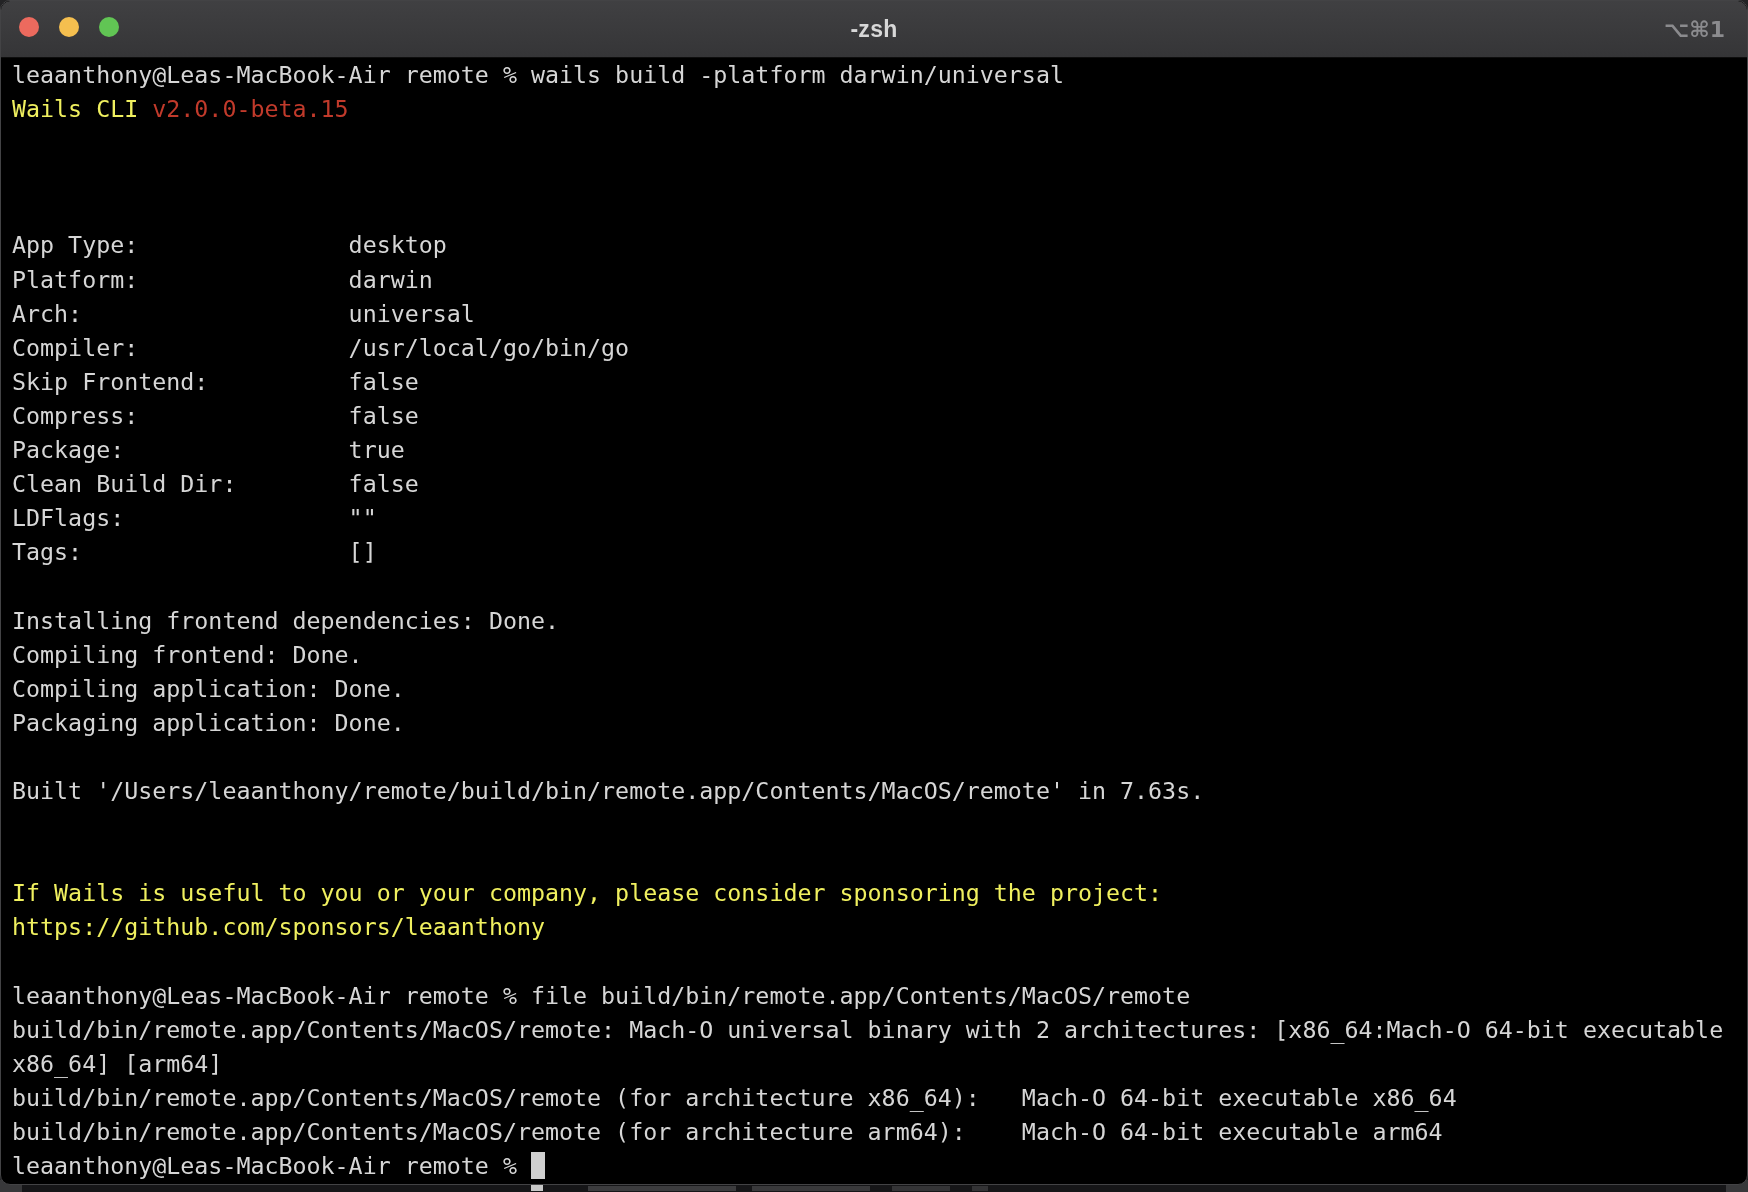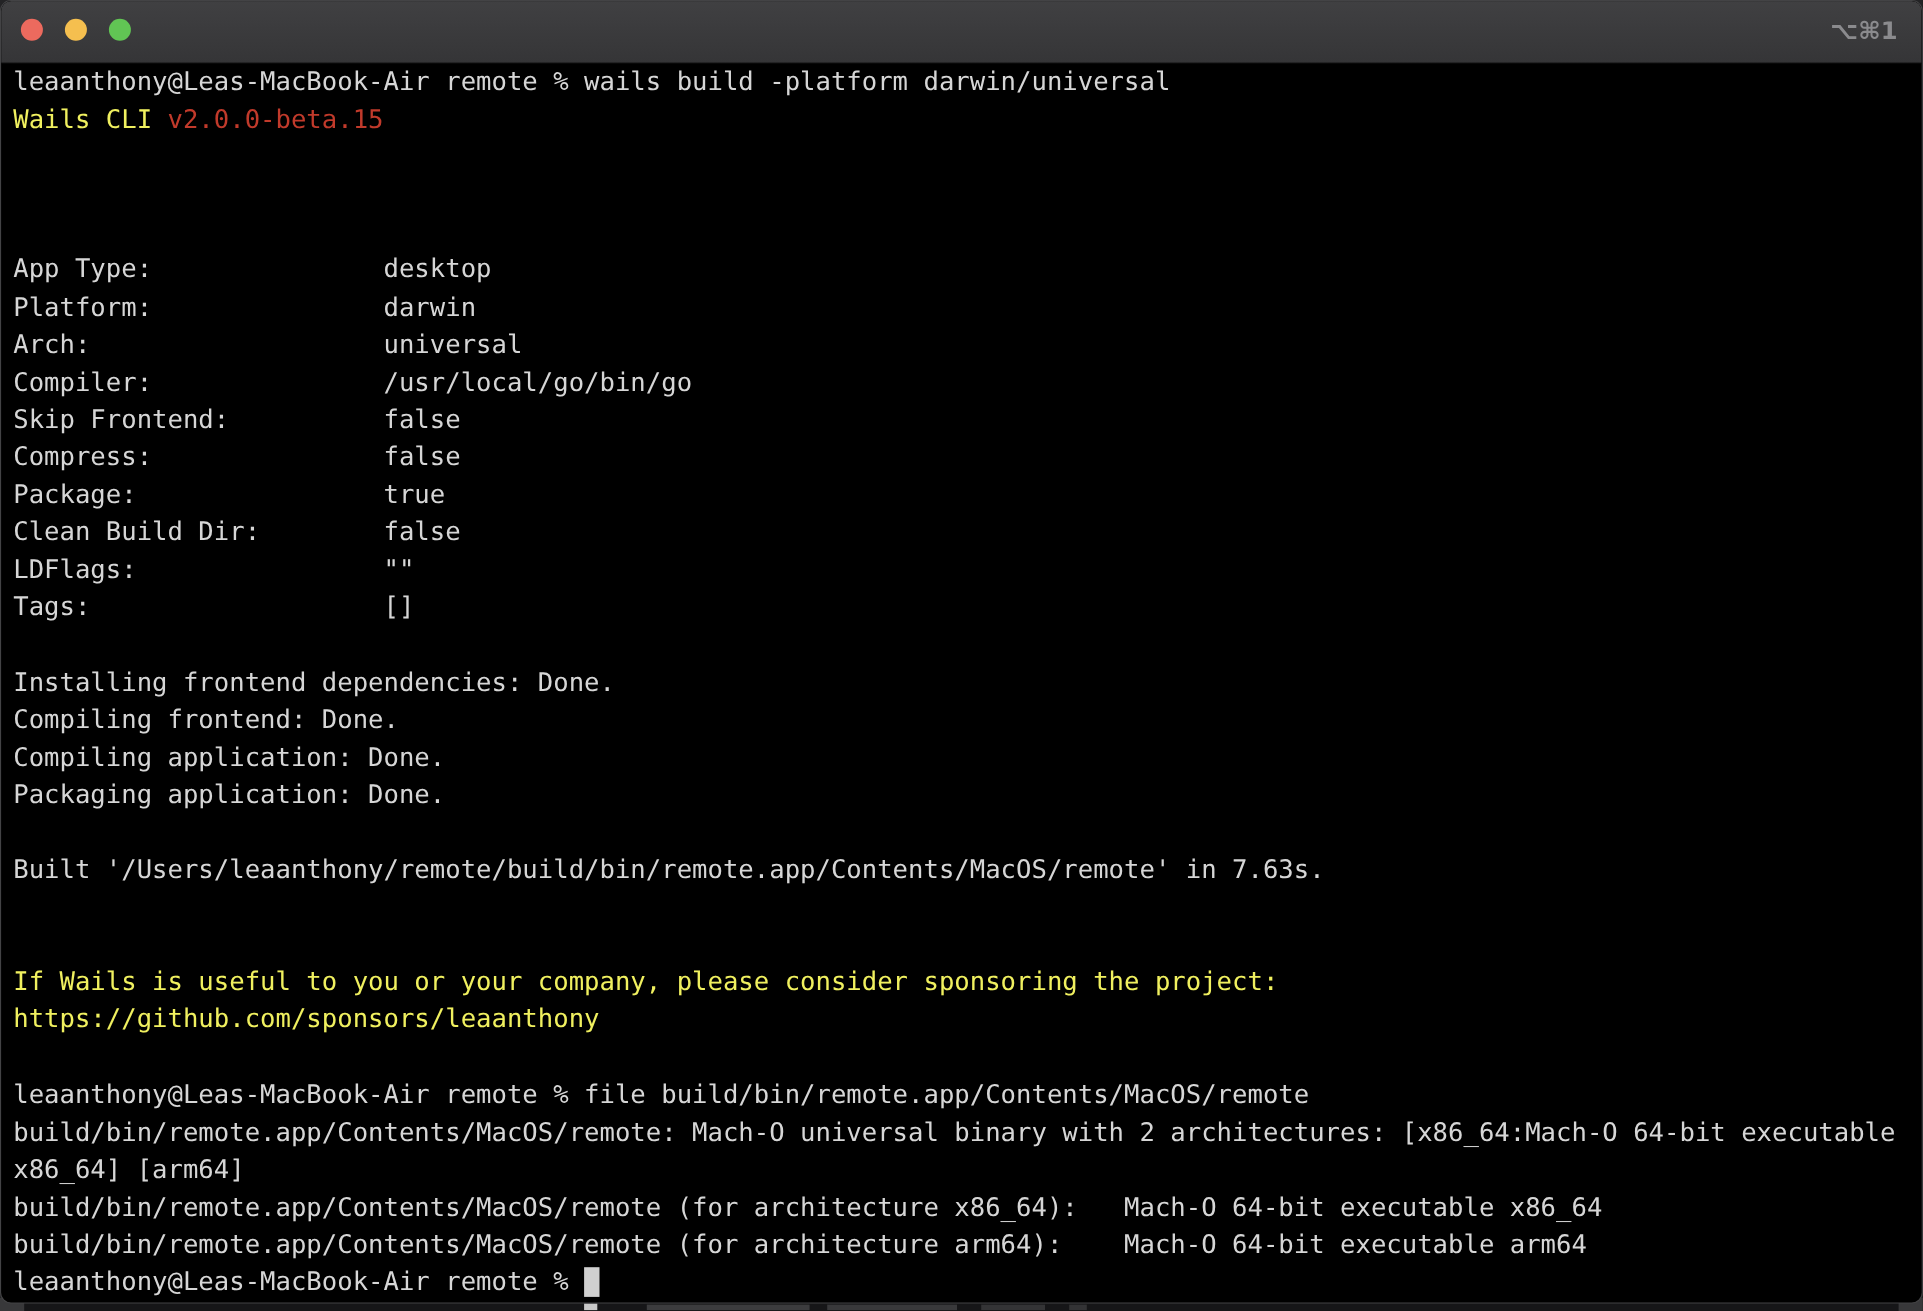--- a/index.html
+++ b/index.html
@@ -119,16 +119,17 @@
   <div class="frag frag-d"></div>
 </div>
 
 <div class="window">
   <div class="titlebar">
     <div class="traffic">
       <span class="tl tl-close"></span>
       <span class="tl tl-min"></span>
       <span class="tl tl-zoom"></span>
     </div>
+    <div class="title">-zsh</div>
     <div class="shortcut">⌥⌘1</div>
   </div>
   <div class="content" id="term"><div class="term-line"><span class="c-default">leaanthony@Leas-MacBook-Air remote % wails build -platform darwin/universal</span></div><div class="term-line"><span class="c-yellow">Wails CLI </span><span class="c-red">v2.0.0-beta.15</span></div><div class="term-line"></div><div class="term-line"></div><div class="term-line"></div><div class="term-line"><span class="c-default">App Type:               desktop</span></div><div class="term-line"><span class="c-default">Platform:               darwin</span></div><div class="term-line"><span class="c-default">Arch:                   universal</span></div><div class="term-line"><span class="c-default">Compiler:               /usr/local/go/bin/go</span></div><div class="term-line"><span class="c-default">Skip Frontend:          false</span></div><div class="term-line"><span class="c-default">Compress:               false</span></div><div class="term-line"><span class="c-default">Package:                true</span></div><div class="term-line"><span class="c-default">Clean Build Dir:        false</span></div><div class="term-line"><span class="c-default">LDFlags:                ""</span></div><div class="term-line"><span class="c-default">Tags:                   []</span></div><div class="term-line"></div><div class="term-line"><span class="c-default">Installing frontend dependencies: Done.</span></div><div class="term-line"><span class="c-default">Compiling frontend: Done.</span></div><div class="term-line"><span class="c-default">Compiling application: Done.</span></div><div class="term-line"><span class="c-default">Packaging application: Done.</span></div><div class="term-line"></div><div class="term-line"><span class="c-default">Built '/Users/leaanthony/remote/build/bin/remote.app/Contents/MacOS/remote' in 7.63s.</span></div><div class="term-line"></div><div class="term-line"></div><div class="term-line"><span class="c-yellow">If Wails is useful to you or your company, please consider sponsoring the project:</span></div><div class="term-line"><span class="c-yellow">https://github.com/sponsors/leaanthony</span></div><div class="term-line"></div><div class="term-line"><span class="c-default">leaanthony@Leas-MacBook-Air remote % file build/bin/remote.app/Contents/MacOS/remote</span></div><div class="term-line"><span class="c-default">build/bin/remote.app/Contents/MacOS/remote: Mach-O universal binary with 2 architectures: [x86_64:Mach-O 64-bit executable</span></div><div class="term-line"><span class="c-default">x86_64] [arm64]</span></div><div class="term-line"><span class="c-default">build/bin/remote.app/Contents/MacOS/remote (for architecture x86_64):   Mach-O 64-bit executable x86_64</span></div><div class="term-line"><span class="c-default">build/bin/remote.app/Contents/MacOS/remote (for architecture arm64):    Mach-O 64-bit executable arm64</span></div><div class="term-line"><span class="c-default">leaanthony@Leas-MacBook-Air remote % </span><span class="c-cursor"> </span></div></div>
 </div>
 
 </body></html>

